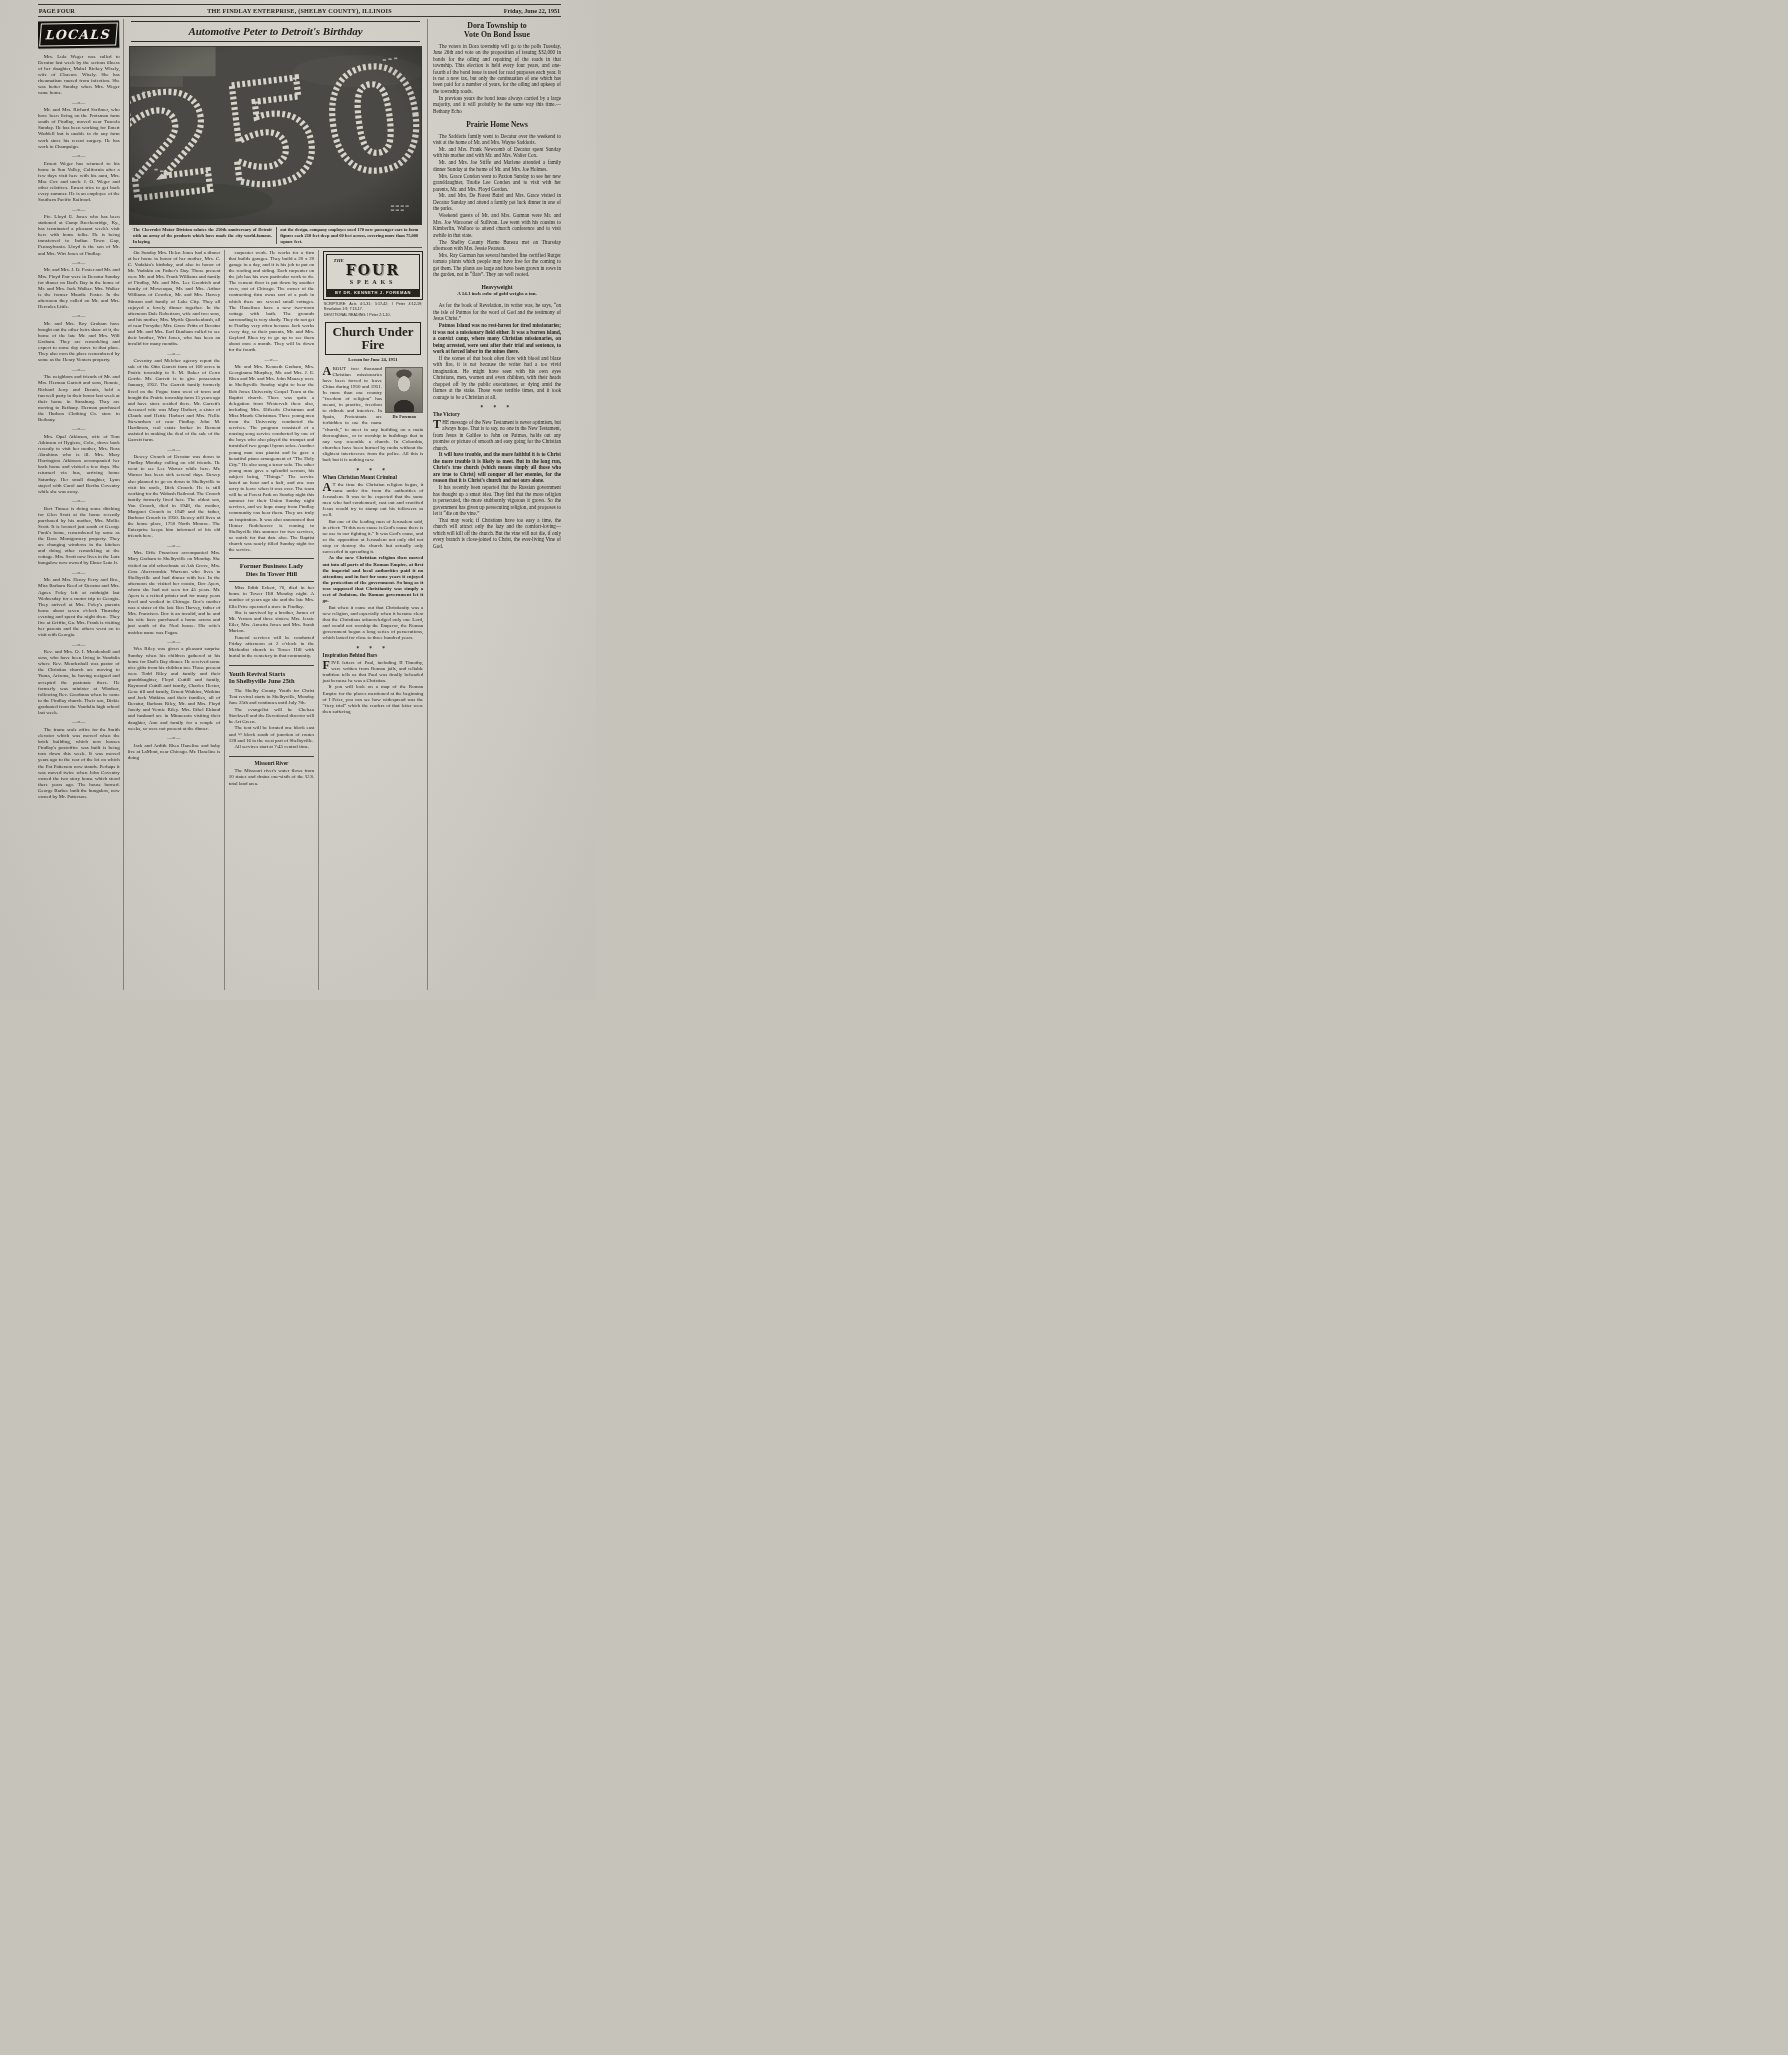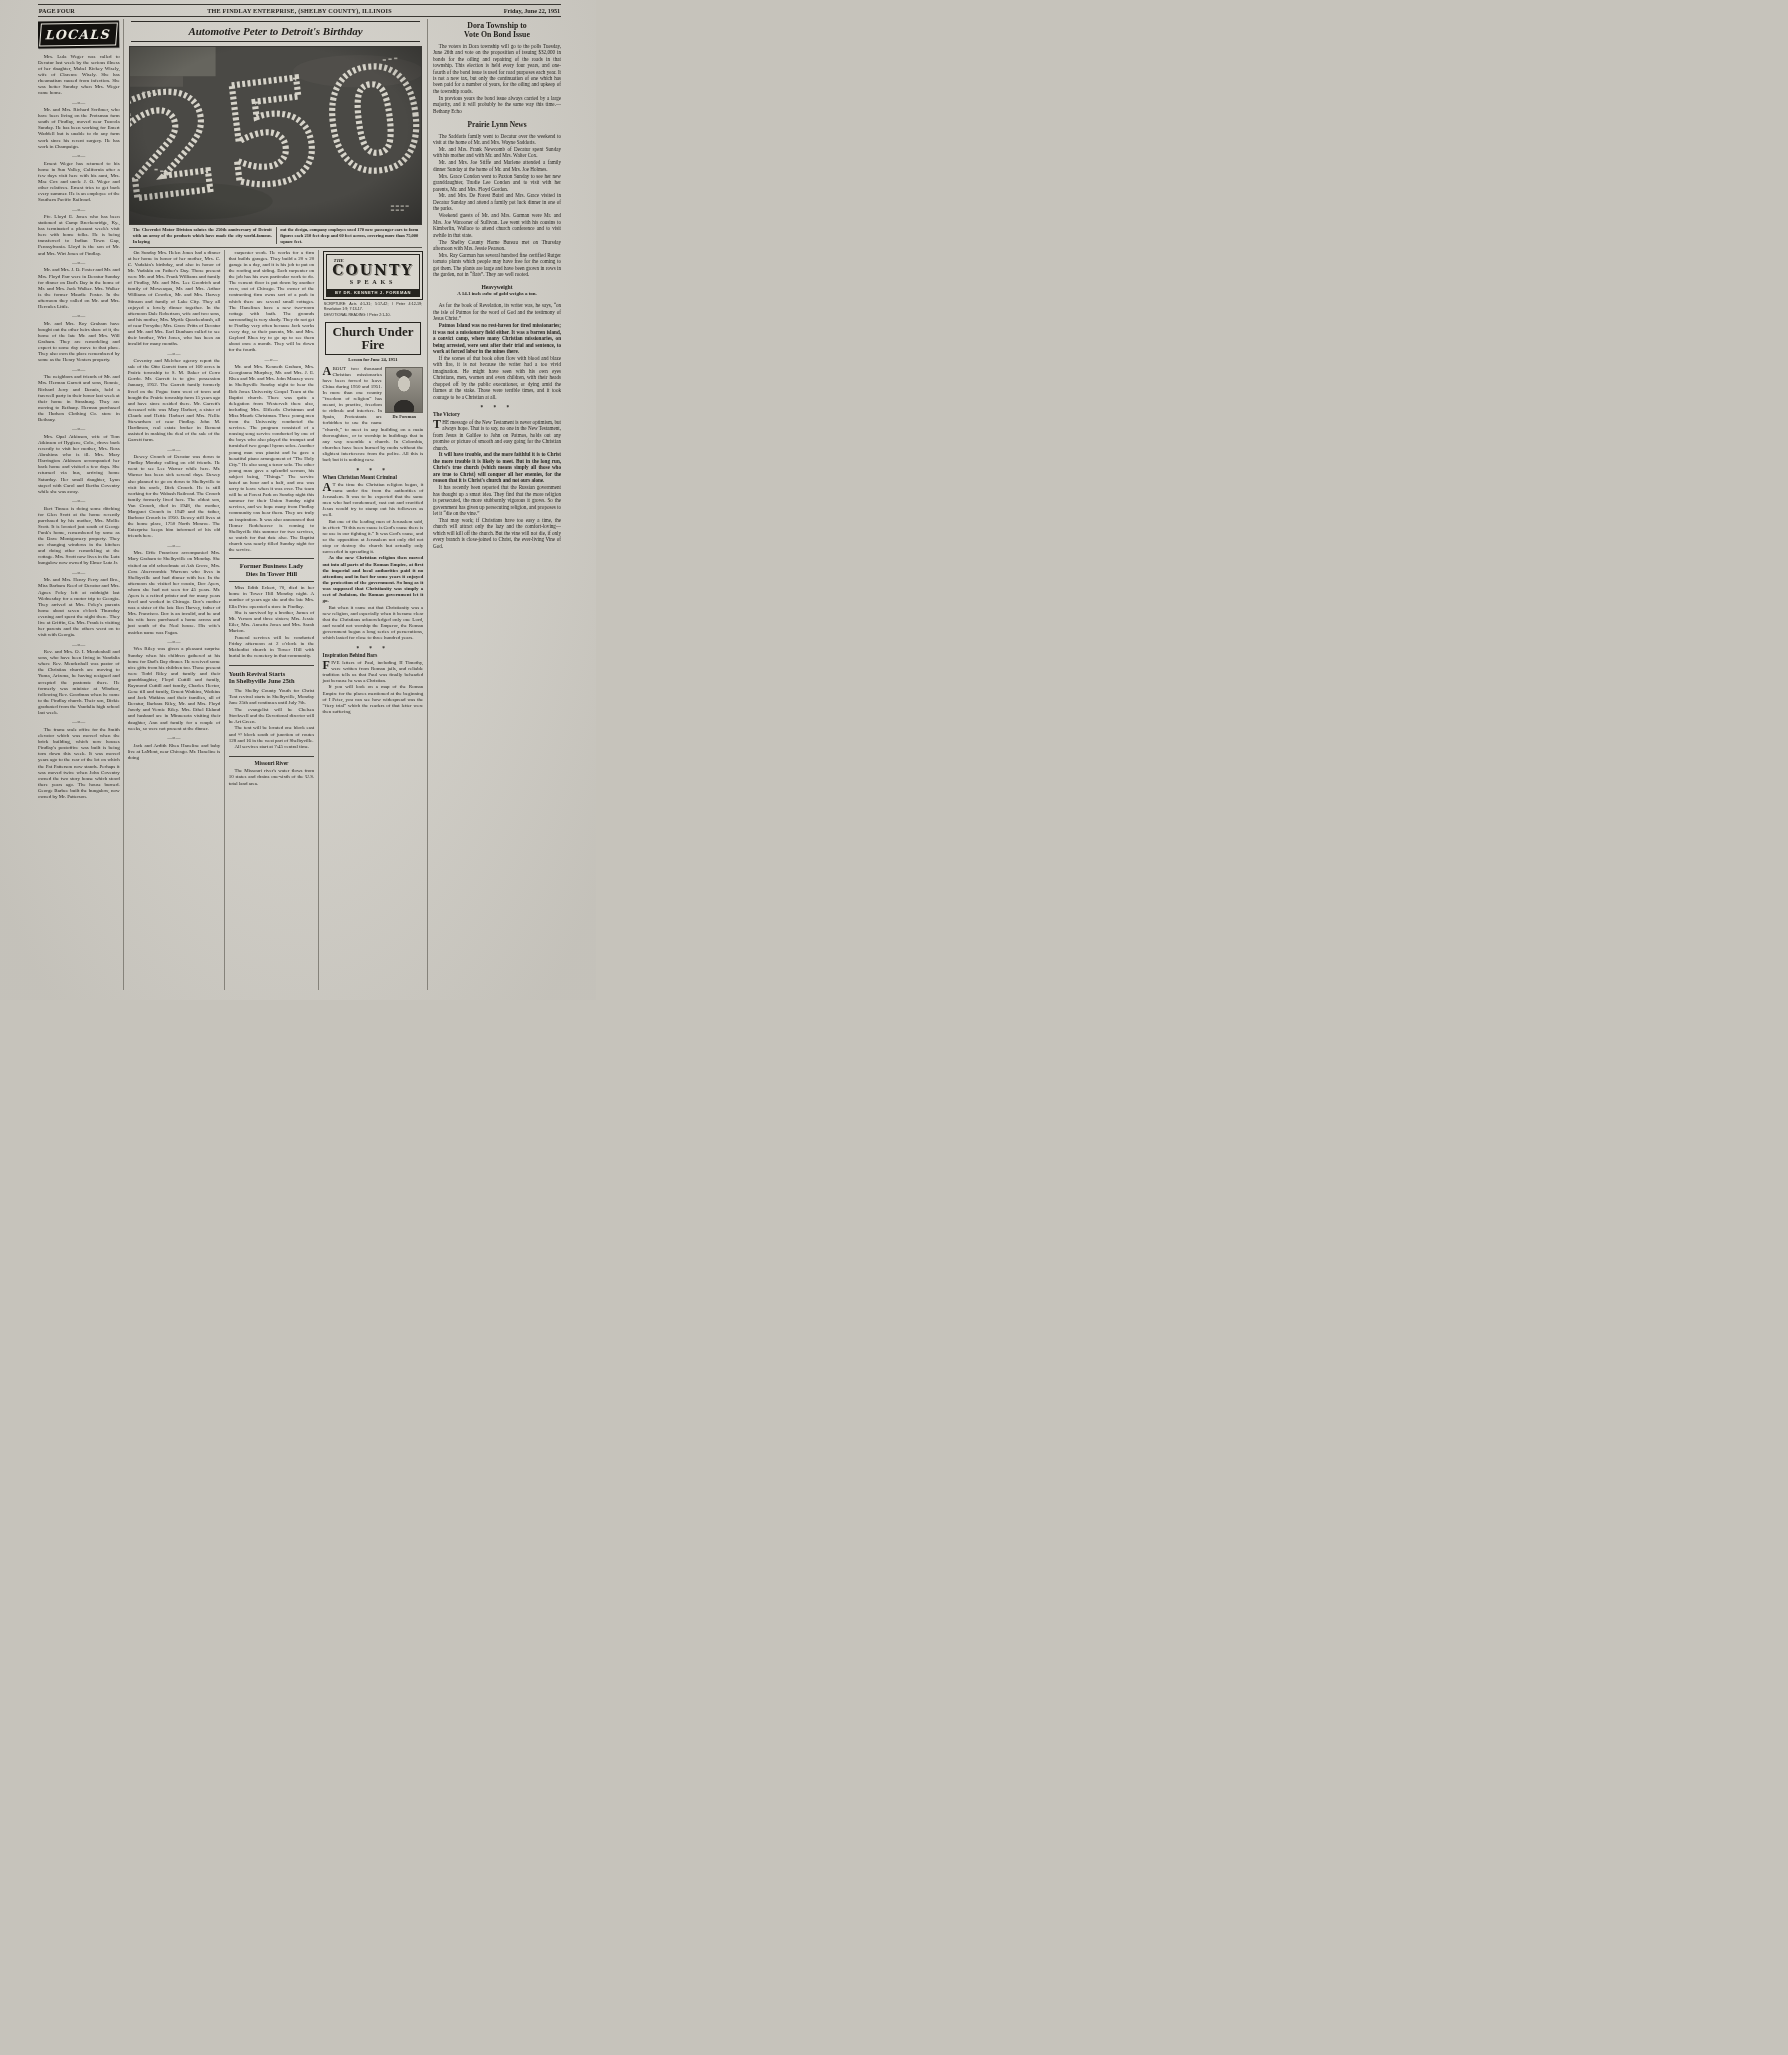--- a/index.html
+++ b/index.html
@@ -299,21 +299,21 @@
 
                 <p class="np"><span class="pt">The Missouri river's water flows from 10 states and drains one-sixth of the U.S. total land area.</span></p>
               </div>
             </div>
         </div>
 
         <div class="ccol c4">
           <div class="bible-box">
             <div class="bible-box-inner">
               <div class="bible-the">THE</div>
-              <div class="bible-word">COUNTY</div>
+              <div class="bible-word">FOUR</div>
               <div class="bible-speaks-word">SPEAKS</div>
               <div class="bible-byline">BY DR. KENNETH J. FOREMAN</div>
             </div>
           </div>
           <p class="scripture">SCRIPTURE: Acts 4:1-31; 5:17-42; I Peter 4:12-19; Revelation 1:9; 7:13-17.</p>
           <p class="scripture">DEVOTIONAL READING: I Peter 2:1-10.</p>
 
           <div class="church-box">
             <div class="church-title">Church Under Fire</div>
           </div>
@@ -393,21 +393,21 @@
 
             <p class="np"><span class="pt">The voters in Dora township will go to the polls Tuesday, June 26th and vote on the proposition of issuing $32,000 in bonds for the oiling and repairing of the roads in that township. This election is held every four years, and one-fourth of the bond issue is used for road purposes each year. It is not a new tax, but only the continuation of one which has been paid for a number of years, for the oiling and upkeep of the township roads.</span></p>
           </div>
 
           <div class="citem">
 
             <p class="np"><span class="pt">In previous years the bond issue always carried by a large majority, and it will probably be the same way this time.—Bethany Echo</span></p>
           </div>
         </div>
 
-      <div class="head2 prairie-head">Prairie Lynn News</div>
+      <div class="head2 prairie-head">Prairie Home News</div>
       <div class="flow">
 
           <div class="citem">
 
             <p class="np"><span class="pt">The Saddoris family went to Decatur over the weekend to visit at the home of Mr. and Mrs. Wayne Saddoris.</span></p>
           </div>
 
           <div class="citem">
 
             <p class="np"><span class="pt">Mr. and Mrs. Frank Newcomb of Decatur spent Sunday with his mother and with Mr. and Mrs. Walter Cox.</span></p>

